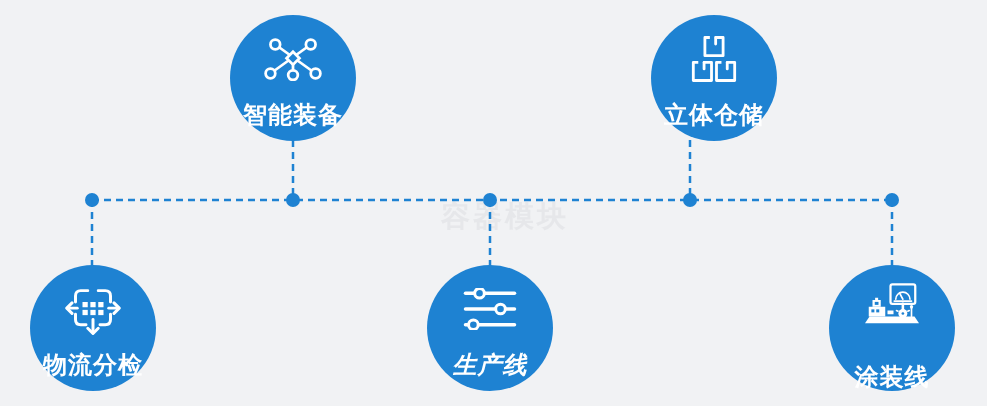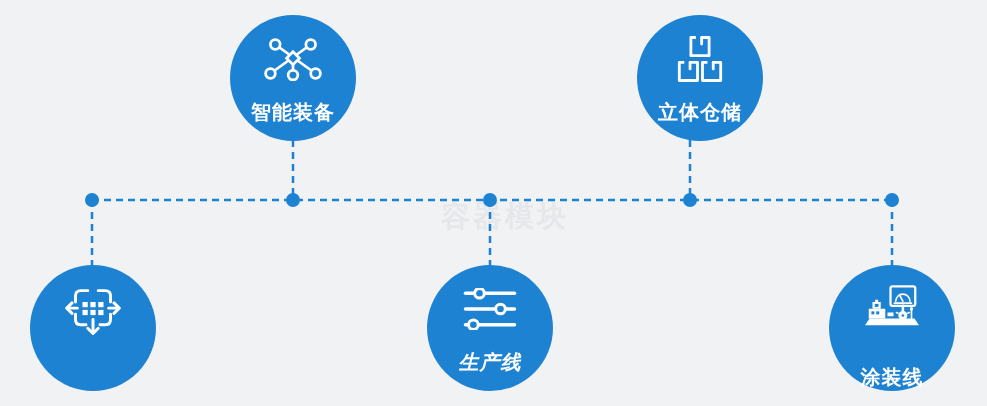--- a/index.html
+++ b/index.html
@@ -23,32 +23,32 @@
   .connectors .dash{
     stroke:var(--accent);stroke-width:2.5;stroke-dasharray:7 5;fill:none;
   }
   .connectors .dot{fill:var(--accent);}
   .node{
     position:absolute;width:126px;height:126px;border-radius:50%;
     background:var(--accent);z-index:3;
     display:flex;flex-direction:column;align-items:center;
   }
   .pos-a{left:230px;top:15px;}
-  .pos-b{left:637px;top:15px;}
+  .pos-b{left:651px;top:15px;}
   .pos-c{left:30px;top:265px;}
   .pos-d{left:427px;top:265px;font-style:italic;}
   .pos-e{left:829px;top:265px;gap:24px;}
   .node .icon{
     height:58px;margin-top:15px;
     display:flex;align-items:center;justify-content:center;
   }
   .node .icon svg{display:block;}
   .node .label{
     margin-top:11px;color:var(--icon);
-    font-size:20px;font-weight:bold;letter-spacing:1px;white-space:nowrap;
+    font-size:24px;font-weight:bold;letter-spacing:1px;white-space:nowrap;
   }
   
   .ln{stroke:var(--icon);stroke-width:3.4;fill:none;stroke-linecap:round;stroke-linejoin:round;}
   .ln-thin{stroke:var(--icon);stroke-width:2.2;fill:none;stroke-linecap:round;}
   .ln-thick{stroke:var(--icon);stroke-width:4;fill:none;stroke-linecap:round;}
   .mask{fill:var(--accent);stroke:var(--icon);stroke-width:3.4;}
   .fillw{fill:var(--icon);stroke:none;}
   .filla{fill:var(--accent);stroke:none;}
   .gap{stroke:var(--accent);stroke-width:5;fill:none;}
 </style>
@@ -121,20 +121,21 @@
         <rect class="fillw" x="29" y="33" width="6" height="6"></rect>
         <rect class="fillw" x="38" y="33" width="6" height="6"></rect>
         <line class="ln" x1="14" y1="31" x2="3" y2="31"></line>
         <polyline class="ln" points="8,25 2,31 8,37"></polyline>
         <line class="ln" x1="50" y1="31" x2="61" y2="31"></line>
         <polyline class="ln" points="56,25 62,31 56,37"></polyline>
         <line class="ln" x1="32" y1="44" x2="32" y2="59"></line>
         <polyline class="ln" points="26,54 32,60 38,54"></polyline>
       </svg>
     </div>
+    <div class="label">物流分检</div>
   </div>
 
   <div class="node pos-d">
     <div class="icon">
       <svg width="56" height="42" viewBox="0 0 64 46">
         <line class="ln-thick" x1="4" y1="5" x2="60" y2="5"></line>
         <circle class="mask" cx="20" cy="5" r="5.5"></circle>
         <line class="ln-thick" x1="4" y1="23" x2="60" y2="23"></line>
         <circle class="mask" cx="44" cy="23" r="5.5"></circle>
         <line class="ln-thick" x1="4" y1="41" x2="60" y2="41"></line>

